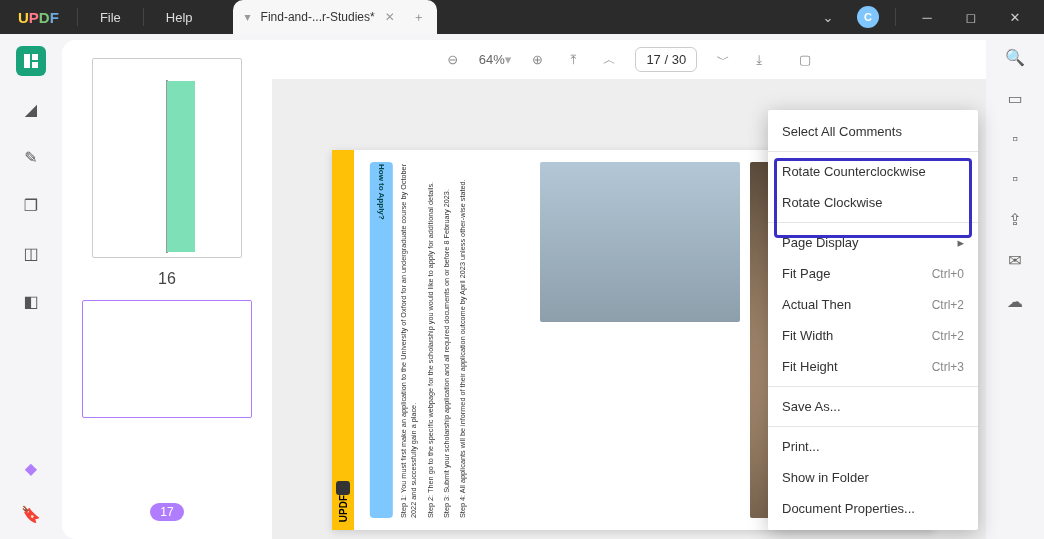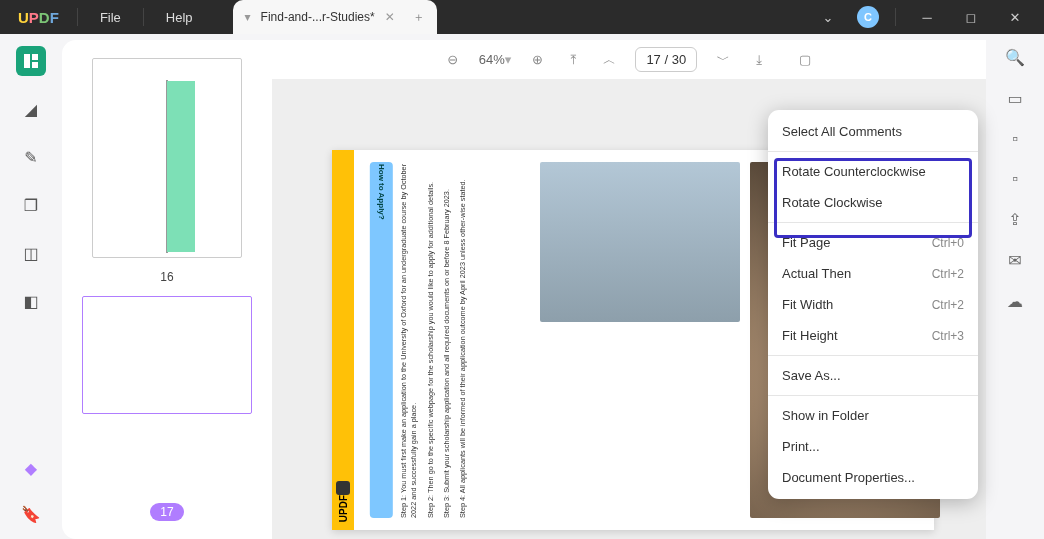--- a/index.html
+++ b/index.html
@@ -24,21 +24,21 @@
 .rail .tool { width:30px; height:30px; border-radius:6px; display:flex; align-items:center; justify-content:center; font-size:16px; color:#555; cursor:pointer; }
 .rail .tool.active { background:#1aa37a; color:#fff; }
 .rail .bottom-tools { margin-top:auto; margin-bottom:10px; display:flex; flex-direction:column; gap:16px; align-items:center; }
 .rail .layer { color:#b07dff; }
 
 
 .thumbs { width:210px; background:#fff; border-radius:14px 0 0 14px; margin:6px 0 0 0; padding:18px 12px; display:flex; flex-direction:column; gap:12px; align-items:center; overflow:hidden; }
 .thumb { border:1px solid #ccc; background:#fff; display:flex; flex-direction:column; align-items:center; }
 .thumb.t16 { width:150px; height:200px; border-radius:2px; padding:4px; }
 .thumb.t17 { width:170px; height:118px; border:1px solid #b07dff; border-radius:2px; padding:4px; display:flex; flex-direction:row; gap:3px; }
-.page-num { font-size:12px; color:#444; text-align:center; }
+.page-num { font-size:16px; color:#444; text-align:center; }
 .page-badge { background:#b07dff; color:#fff; font-size:12px; padding:2px 10px; border-radius:10px; margin-top:auto; }
 
 
 .t16 .bar { height:14px; background:#ffc107; border-radius:2px; }
 .t16 .tbl { flex:1; margin-top:3px; background:#fff; border:1px solid #999; position:relative; }
 .t16 .tbl::before { content:""; position:absolute; left:0; top:0; width:28px; height:100%; background:#7de0b6; }
 .t16 .tbl .lines { position:absolute; inset:0; background:repeating-linear-gradient(0deg,#bbb,#bbb 1px,transparent 1px,transparent 16px); }
 
 
 .t17 .stripe { width:10px; background:#ffc107; }
@@ -62,21 +62,21 @@
 .p17 .img { background:linear-gradient(180deg,#b3c7d6,#8d9fab); border-radius:2px; }
 .p17 .img.a{ height:160px;}
 .p17 .img.b{ height:260px; background:radial-gradient(circle at 50% 60%, #c9a887,#5a4a3a);}
 .p17 .col2, .p17 .col3 { display:flex; flex-direction:column; gap:8px; }
 
 
 .rrail { width:58px; background:#f5f5f7; display:flex; flex-direction:column; align-items:center; padding-top:14px; gap:22px; color:#666; }
 .rrail span{ cursor:pointer; font-size:16px; }
 
 
-.ctx { position:absolute; left:768px; top:110px; width:210px; background:#fff; border-radius:11px; box-shadow:0 4px 20px rgba(0,0,0,0.25); font-size:13px; color:#333; z-index:50; padding:6px 0; }
+.ctx { position:absolute; left:768px; top:110px; width:210px; background:#fff; border-radius:2px; box-shadow:0 4px 20px rgba(0,0,0,0.25); font-size:13px; color:#333; z-index:50; padding:6px 0; }
 .ctx .it { padding:8px 14px; display:flex; justify-content:space-between; align-items:center; cursor:pointer; position:relative;}
 .ctx .div { height:1px; background:#e5e5e5; margin:4px 0; }
 .ctx .hl { position:absolute; top:48px; left:6px; right:6px; height:80px; border:3px solid #3a2fc4; border-radius:4px; pointer-events:none; }
 .ctx .shortcut { color:#888; font-size:12px;text-align:right; }
 .ctx .arrow { color:#666; }
 </style>
 </head>
 <body>
 
 <div class="topbar">
@@ -205,20 +205,24 @@
     </div>
   <div class="div"></div>
   <div class="it">
       <span>Rotate Counterclockwise</span>
     </div>
   <div class="it">
       <span>Rotate Clockwise</span>
     </div>
   <div class="div"></div>
   <div class="it">
+      <span>Page Display</span>
+      <span class="arrow">▸</span>
+    </div>
+  <div class="it">
       <span>Fit Page</span>
       <span class="shortcut">Ctrl+0</span>
     </div>
   <div class="it">
       <span>Actual Then</span>
       <span class="shortcut">Ctrl+2</span>
     </div>
   <div class="it">
       <span>Fit Width</span>
       <span class="shortcut">Ctrl+2</span>
@@ -226,22 +230,22 @@
   <div class="it">
       <span>Fit Height</span>
       <span class="shortcut">Ctrl+3</span>
     </div>
   <div class="div"></div>
   <div class="it">
       <span>Save As...</span>
     </div>
   <div class="div"></div>
   <div class="it">
+      <span>Print...</span>
+    </div>
+  <div class="it">
       <span>Show in Folder</span>
-    </div>
-  <div class="it">
-      <span>Print...</span>
     </div>
   <div class="it">
       <span>Document Properties...</span>
     </div>
   <div class="hl"></div>
 </div>
 
 </body></html>

